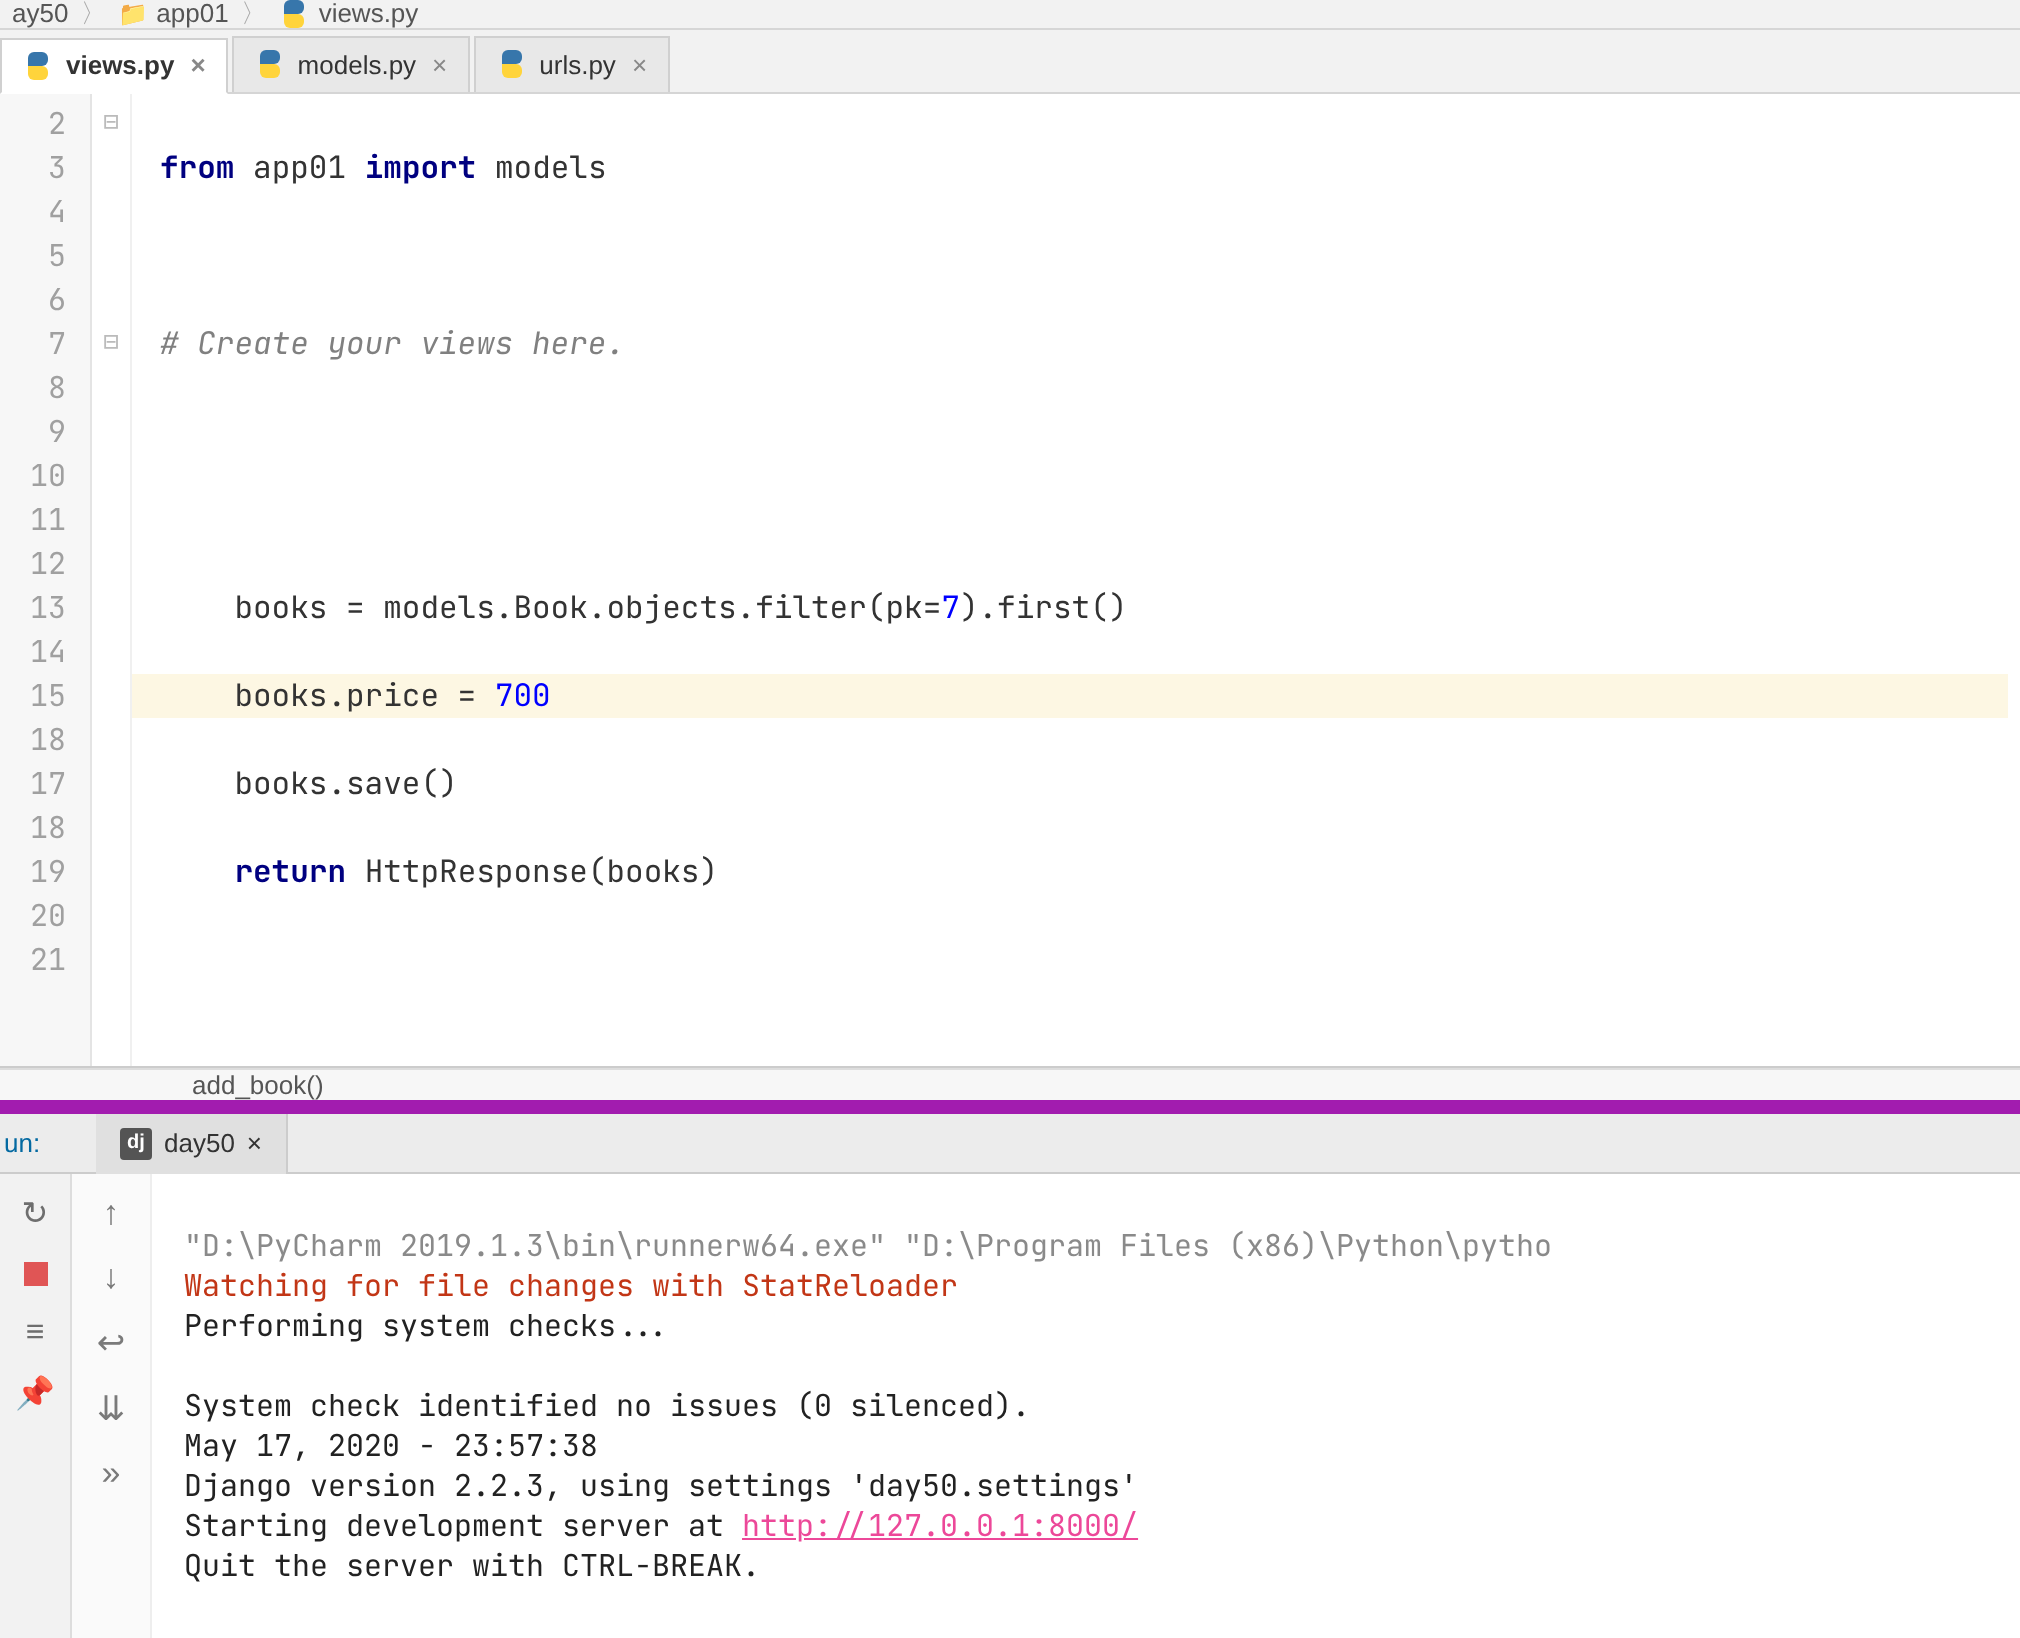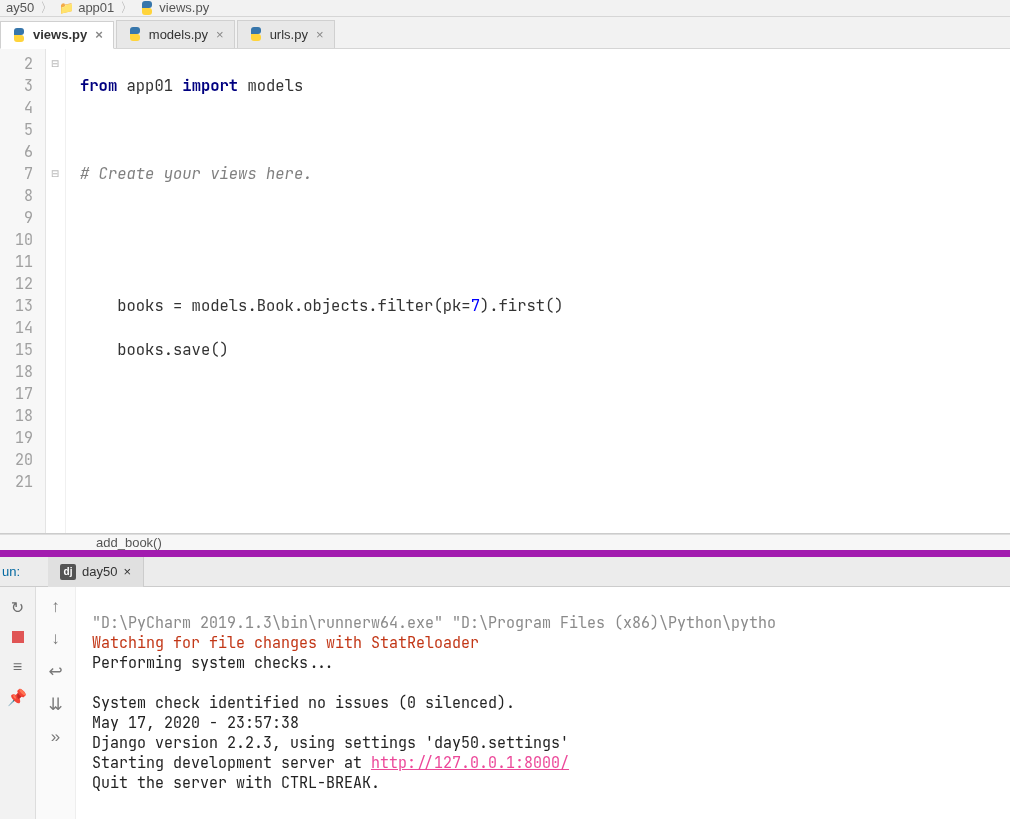--- a/index.html
+++ b/index.html
@@ -259,21 +259,23 @@
       <div>&nbsp;</div>
     <div>⊟</div>
   </div>
   <div class="code">
 <div class="line"><span class="kw">from</span> <span>app01</span> <span class="kw">import</span> <span>models</span></div>
 <div class="line"></div>
 <div class="line"><span class="cm"># Create your views here.</span></div>
 <div class="line"></div>
 <div class="line"></div>
 <div class="line"><span>    books = models.Book.objects.filter(</span><span>pk</span><span>=</span><span class="num">7</span><span>).first()</span></div>
+<div class="line hl"><span>    books.price = </span><span class="num">700</span></div>
 <div class="line"><span>    books.save()</span></div>
+<div class="line"><span>    </span><span class="kw">return</span><span> HttpResponse(books)</span></div>
 <div class="line"></div><div class="line"></div><div class="line"></div><div class="line"></div>
 <div class="line"></div><div class="line"></div><div class="line"></div><div class="line"></div>
 <div class="line"></div><div class="line"></div>
   </div>
 </div>
 
 <div class="crumbs2">
   <span>add_book()</span>
 </div>
 

